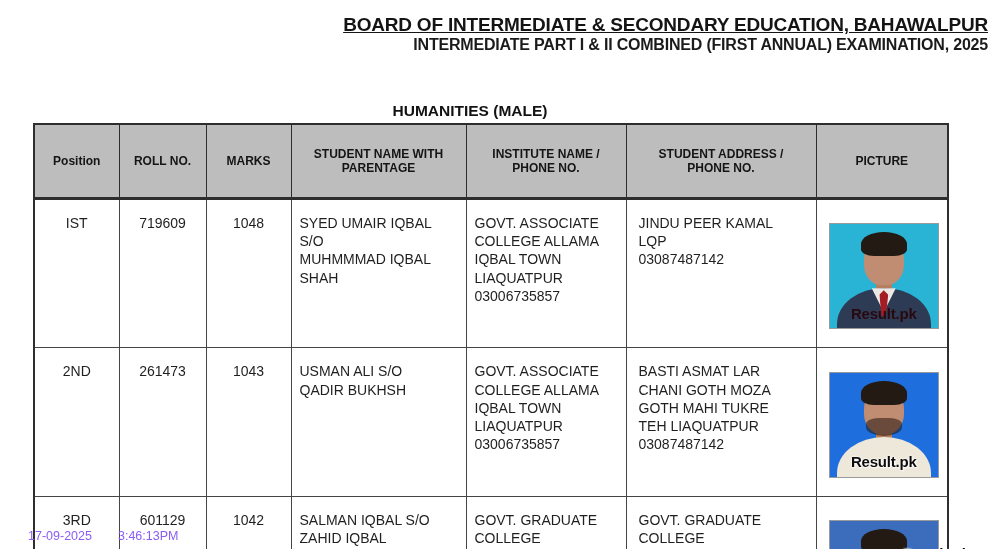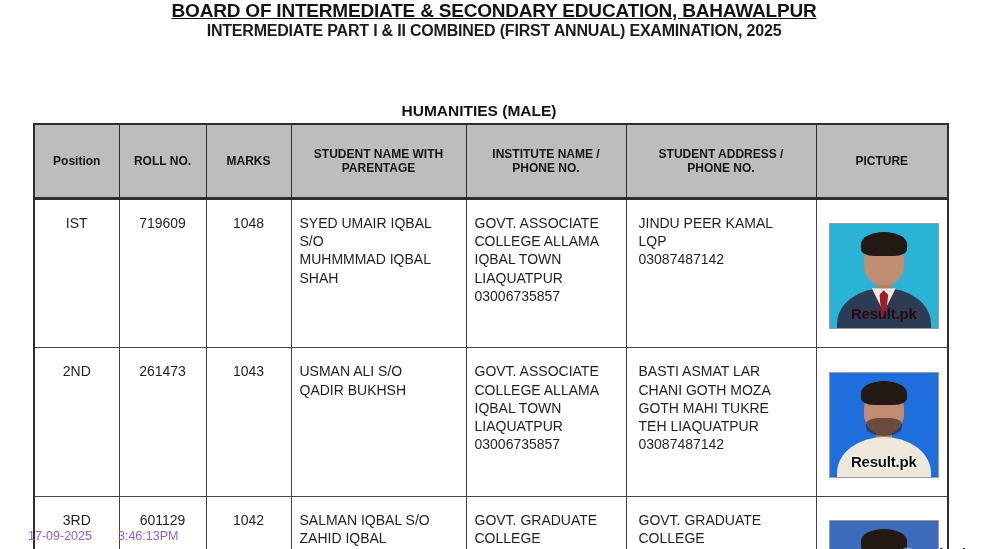--- a/index.html
+++ b/index.html
@@ -5,38 +5,38 @@
   html, body {
     margin: 0; padding: 0;
     width: 988px; height: 549px;
     background: #ffffff;
     overflow: hidden;
     font-family: "Liberation Sans", sans-serif;
     color: #1b1b1b;
     position: relative;
   }
   
-  .doc-header { text-align: center; padding-top: 0; }
+  .doc-header { text-align: right; padding-top: 14px; }
   .title-board {
     font-size: 19px; font-weight: bold;
     text-decoration: underline;
     letter-spacing: -0.2px;
     color: #141414;
   }
   .title-exam {
     font-size: 16px; font-weight: bold;
     letter-spacing: -0.2px;
   }
   .title-list {
     font-size: 13.5px; font-weight: bold;
     text-decoration: underline;
     margin-top: 6px;
   }
   .group-title {
-    position: absolute; left: 42px; top: 102px;
+    position: absolute; left: 33px; top: 102px;
     width: 874px; text-align: center;
     font-size: 15.5px; font-weight: bold;
     color: #121212;
   }
   
   table.results {
     position: absolute; left: 33px; top: 123px;
     width: 914px;
     border-collapse: collapse;
     table-layout: fixed;

